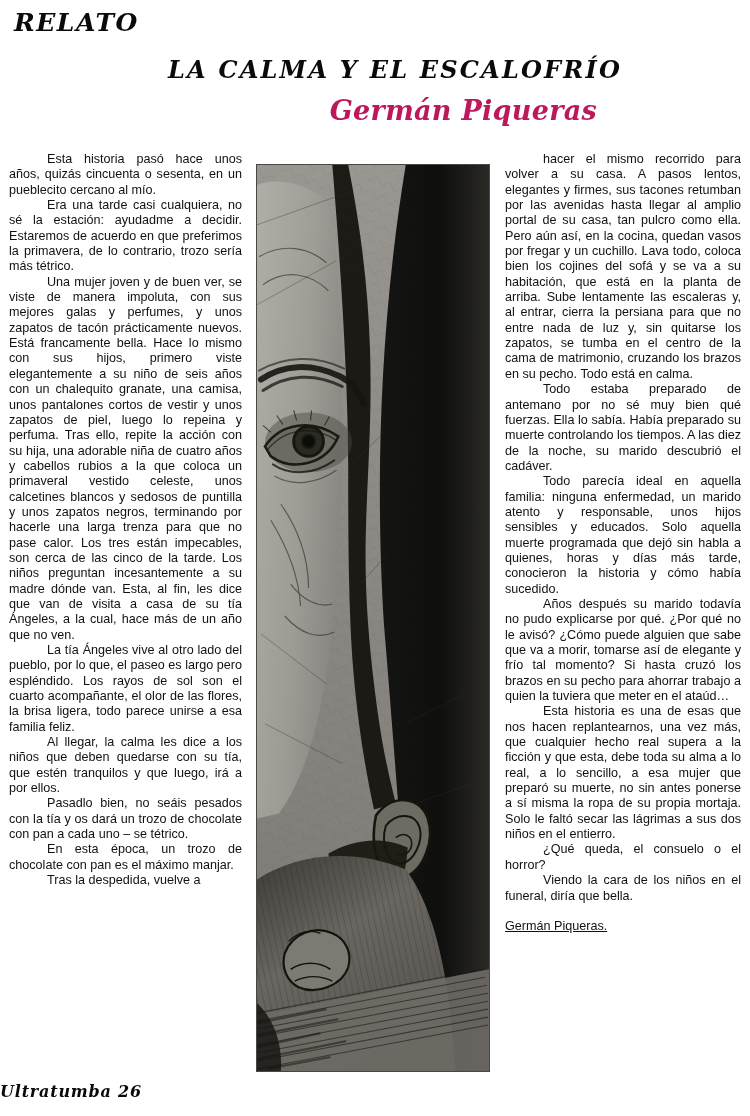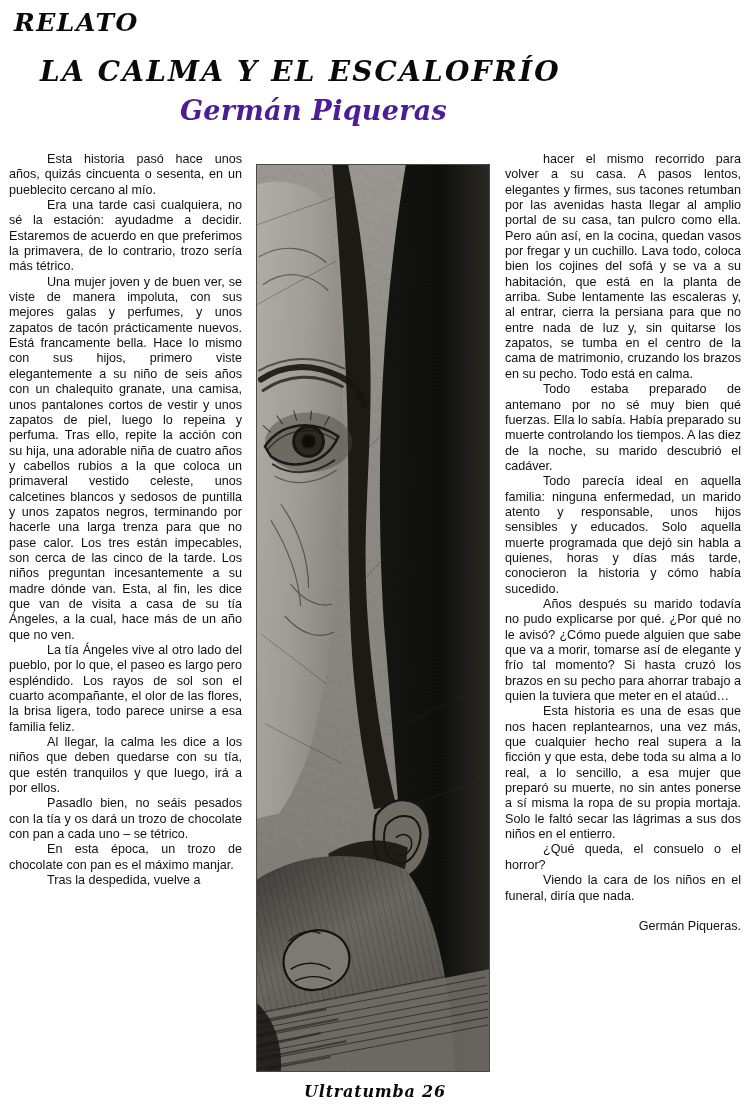--- a/index.html
+++ b/index.html
@@ -34,43 +34,43 @@
     font-size: 25px;
     letter-spacing: 1.5px;
     color: #0a0a0a;
     white-space: nowrap;
   }
   .story-title {
     position: absolute;
     left: 0;
     top: 55px;
     width: 750px;
-    text-align: left;
+    text-align: center;
     font-family: "DejaVu Serif", serif;
     font-style: italic;
     font-weight: 700;
-    font-size: 28px;
+    font-size: 24px;
     letter-spacing: 2.2px;
     color: #0a0a0a;
     white-space: nowrap;
     padding-left: 40px;
     box-sizing: border-box;
   }
   .byline-top {
     position: absolute;
     left: 0;
     top: 95px;
     width: 597px;
-    text-align: center;
+    text-align: right;
     font-family: "DejaVu Serif", serif;
     font-style: italic;
     font-weight: 700;
     font-size: 27px;
     letter-spacing: 0.3px;
-    color: #4c1d95;
+    color: #be185d;
     white-space: nowrap;
     padding-left: 30px;
     box-sizing: border-box;
   }
 
   
   .content {
     position: absolute;
     left: 0;
     top: 152px;
@@ -94,23 +94,24 @@
   }
   .col-left {
     left: 9px;
     width: 233px;
   }
   .col-right {
     left: 505px;
     width: 236px;
   }
   .byline-end {
-    text-align: right;
+    text-align: left;
     text-indent: 0 !important;
     margin-top: 15px !important;
+    text-decoration: underline;
   }
 
   
   .illustration {
     position: absolute;
     left: 256px;
     top: 164px;
     width: 234px;
     height: 908px;
     overflow: hidden;
@@ -119,21 +120,20 @@
     box-sizing: border-box;
   }
   .illustration svg { display: block; width: 100%; height: 100%; }
 
   
   .footer {
     position: absolute;
     left: 0;
     top: 1082px;
     width: 750px;
-    text-align: center;
     font-family: "DejaVu Serif", serif;
     font-style: italic;
     font-weight: 700;
     font-size: 16px;
     letter-spacing: 0.8px;
     color: #0a0a0a;
   }
 </style>
 </head>
 <body>
@@ -157,21 +157,21 @@
     <p>Tras la despedida, vuelve a</p>
   </div>
 
   <div class="column col-right">
     <p>hacer el mismo recorrido para volver a su casa. A pasos lentos, elegantes y firmes, sus tacones retumban por las avenidas hasta llegar al amplio portal de su casa, tan pulcro como ella. Pero aún así, en la cocina, quedan vasos por fregar y un cuchillo. Lava todo, coloca bien los cojines del sofá y se va a su habitación, que está en la planta de arriba. Sube lentamente las escaleras y, al entrar, cierra la persiana para que no entre nada de luz y, sin quitarse los zapatos, se tumba en el centro de la cama de matrimonio, cruzando los brazos en su pecho. Todo está en calma.</p>
     <p>Todo estaba preparado de antemano por no sé muy bien qué fuerzas. Ella lo sabía. Había preparado su muerte controlando los tiempos. A las diez de la noche, su marido descubrió el cadáver.</p>
     <p>Todo parecía ideal en aquella familia: ninguna enfermedad, un marido atento y responsable, unos hijos sensibles y educados. Solo aquella muerte programada que dejó sin habla a quienes, horas y días más tarde, conocieron la historia y cómo había sucedido.</p>
     <p>Años después su marido todavía no pudo explicarse por qué. ¿Por qué no le avisó? ¿Cómo puede alguien que sabe que va a morir, tomarse así de elegante y frío tal momento? Si hasta cruzó los brazos en su pecho para ahorrar trabajo a quien la tuviera que meter en el ataúd…</p>
     <p>Esta historia es una de esas que nos hacen replantearnos, una vez más, que cualquier hecho real supera a la ficción y que esta, debe toda su alma a lo real, a lo sencillo, a esa mujer que preparó su muerte, no sin antes ponerse a sí misma la ropa de su propia mortaja. Solo le faltó secar las lágrimas a sus dos niños en el entierro.</p>
     <p>¿Qué queda, el consuelo o el horror?</p>
-    <p>Viendo la cara de los niños en el funeral, diría que nada.</p>
+    <p>Viendo la cara de los niños en el funeral, diría que bella.</p>
     <p class="byline-end">Germán Piqueras.</p>
   </div>
 
 </div>
 
 <div class="illustration">
   <svg viewBox="0 0 234 908" preserveAspectRatio="none">
     <defs>
       <linearGradient id="paperGrad" x1="0" y1="0" x2="0" y2="1">
         <stop offset="0%" stop-color="#9a9793"></stop>

